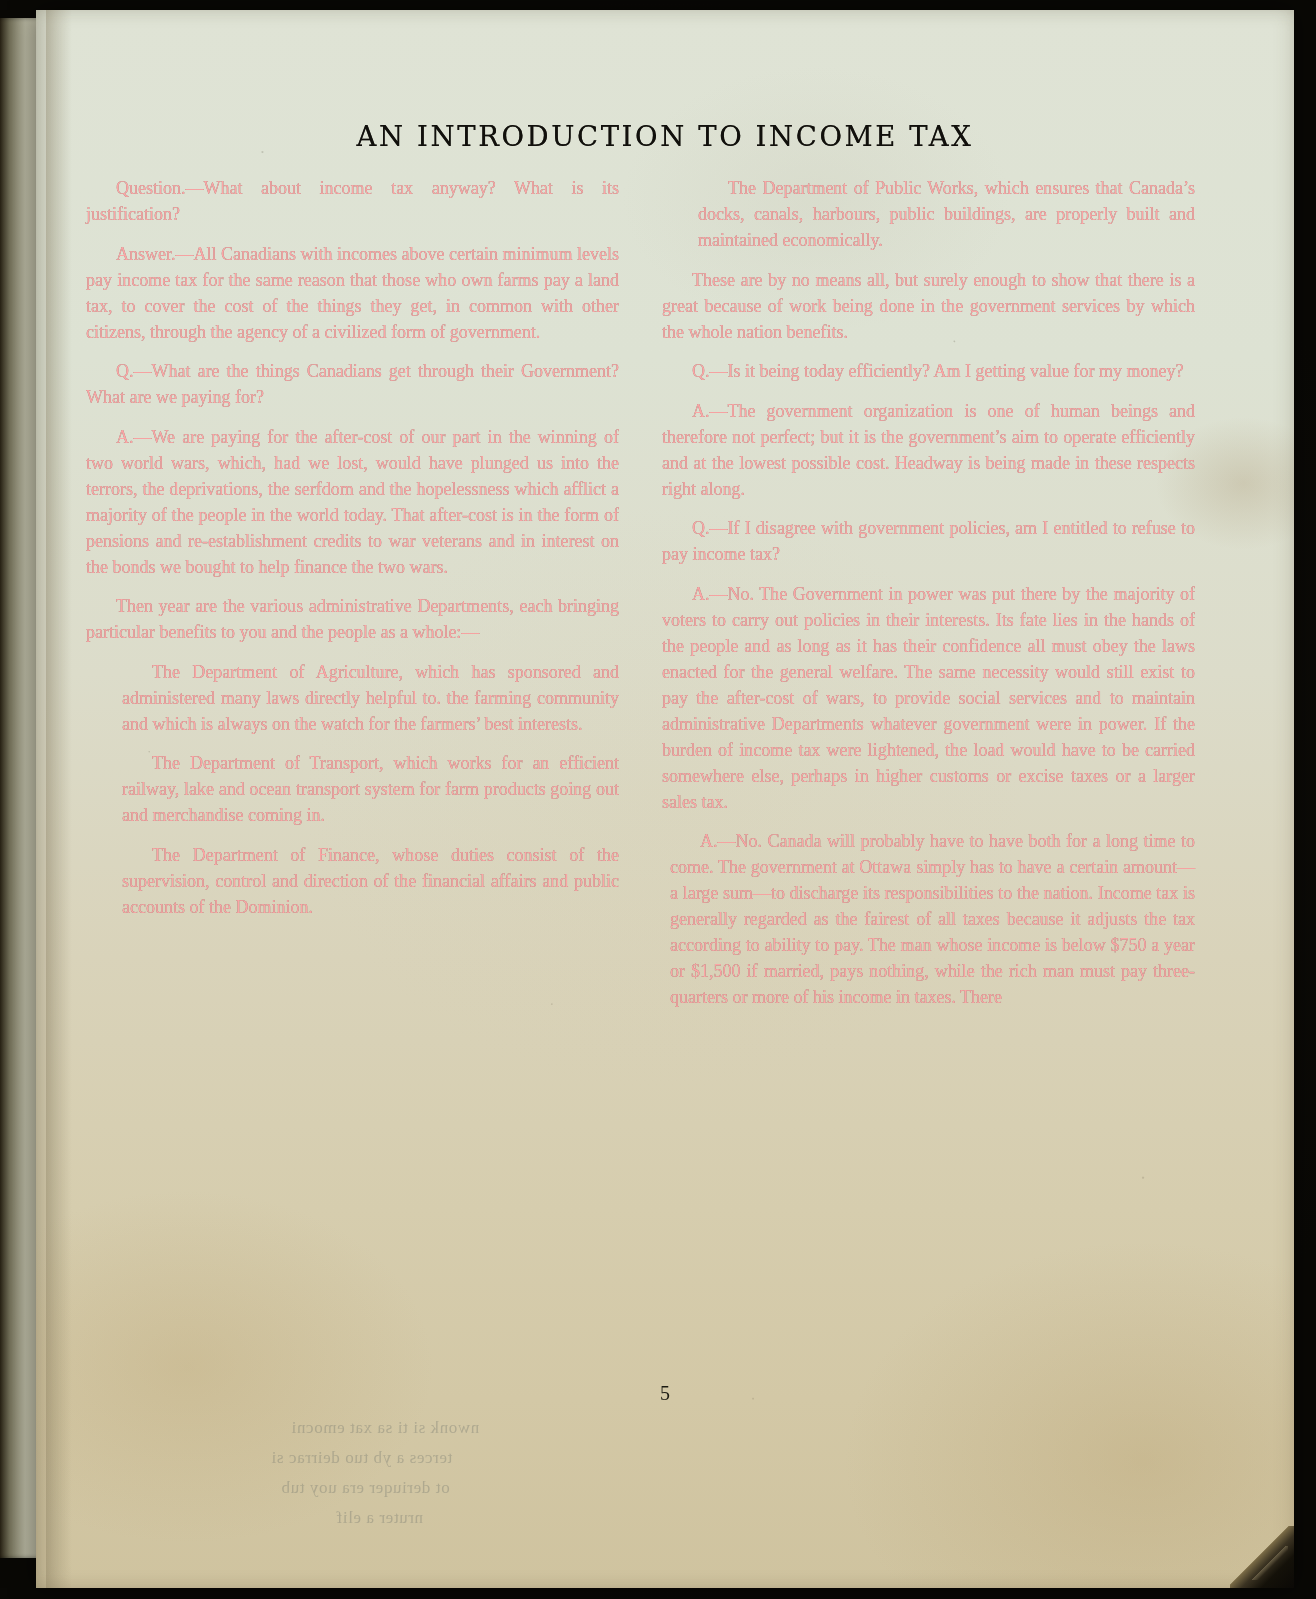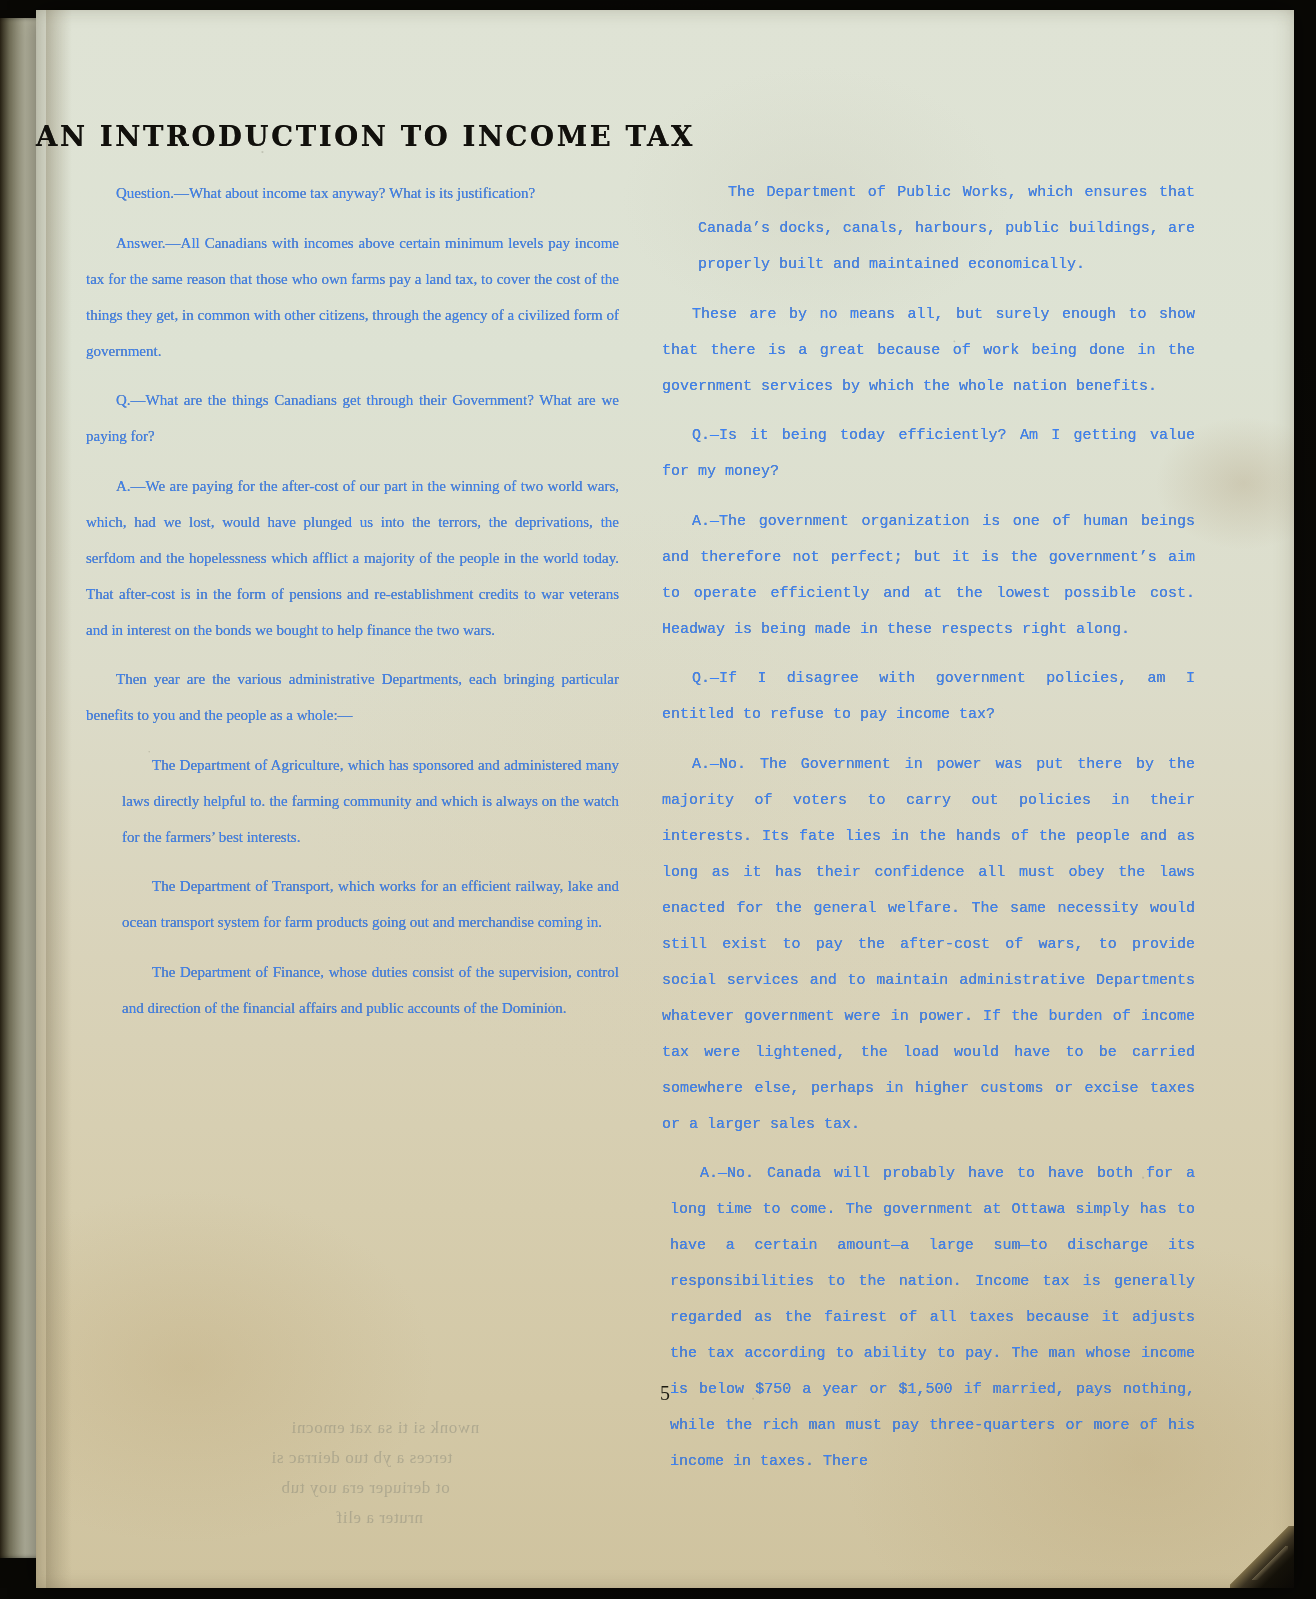--- a/index.html
+++ b/index.html
@@ -120,46 +120,46 @@
     width: 1258px;
     height: 1578px;
   }
 
   
   #page-title {
     position: absolute;
     left: 0;
     top: 92px;
     width: 1258px;
-    text-align: left;
+    text-align: center;
     font-family: "DejaVu Serif", "Liberation Serif", serif;
-    font-weight: 700;
+    font-weight: 400;
     font-size: 27.5px;
     letter-spacing: 2.6px;
     color: #11100c;
     text-shadow: 0 0 .6px rgba(20,18,12,.75);
   }
 
   
   .column {
     position: absolute;
     top: 165px;
     width: 533px;
-    color: #3b82f6;
+    color: #fca5a5;
     font-family: "Liberation Serif", "DejaVu Serif", serif;
-    font-size: 15px;
-    line-height: 36px;
+    font-size: 18px;
+    line-height: 26px;
     text-align: justify;
     text-justify: inter-word;
     -webkit-hyphens: none;
     hyphens: none;
     text-shadow: 0 0 .55px rgba(25,22,14,.55);
   }
   #column-left  { left: 50px;  }
-  #column-right { left: 626px; font-family: Liberation Mono, monospace; }
+  #column-right { left: 626px; }
 
   .para {
     margin: 0 0 13.5px 0;
     text-indent: 30px;
   }
   .para:last-child { margin-bottom: 0; margin-left: 8px; }
 
   
   .para.indented {
     margin-left: 36px;

